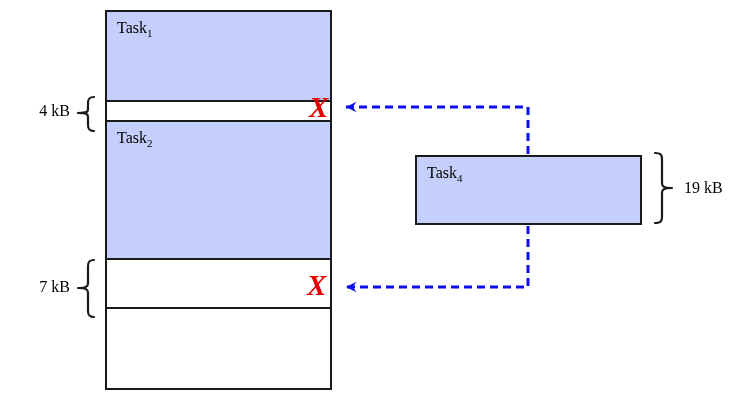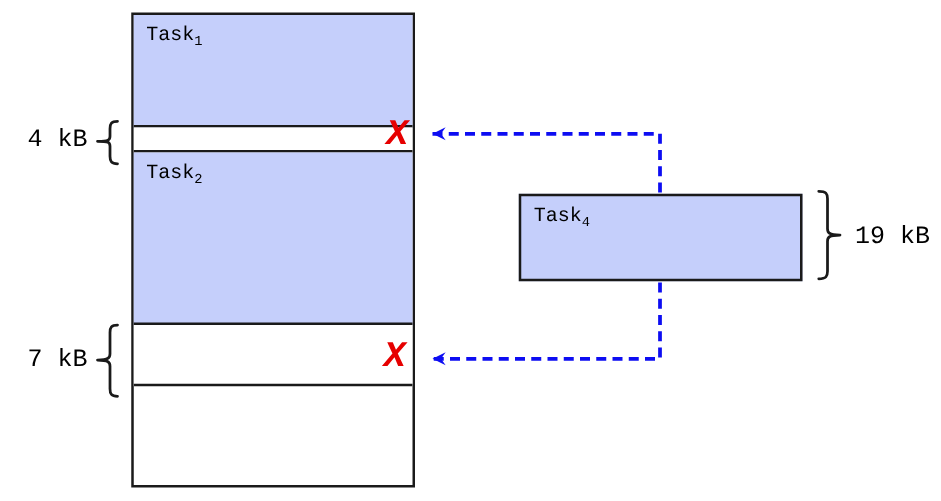--- a/index.html
+++ b/index.html
@@ -5,21 +5,21 @@
   :root{
     --task-fill:#c5cffb;
     --box-border:#1a1a1a;
     --arrow:#0d0df2;
     --reject:#e60000;
     --background:#ffffff;
   }
   html,body{margin:0;padding:0;background:var(--background);}
   .canvas{
     position:relative;width:753px;height:401px;background:var(--background);
-    font-family:Liberation Mono, monospace;color:#000;overflow:hidden;
+    font-family:Liberation Serif, serif;color:#000;overflow:hidden;
   }
   
   .mem-col{
     position:absolute;left:105px;top:10px;width:227px;height:380px;
     border:2px solid var(--box-border);box-sizing:border-box;
     display:flex;flex-direction:column;
   }
   .seg{box-sizing:border-box;}
   .seg.task{background:var(--task-fill);}
   .seg.free{background:var(--background);}
@@ -30,21 +30,21 @@
   .seg-g2{height:49px;}
   .seg-t3{flex:1;}
   .tlabel{display:block;padding:6px 0 0 10px;font-size:16px;line-height:1.25;}
   .tlabel sub{font-size:11px;}
   
   .task4{
     position:absolute;left:415px;top:155px;width:227px;height:70px;
     background:var(--task-fill);border:2px solid var(--box-border);box-sizing:border-box;
   }
   
-  .size-label{position:absolute;font-size:20px;line-height:1;white-space:nowrap;}
+  .size-label{position:absolute;font-size:16px;line-height:1;white-space:nowrap;}
   .lab-4kb{left:0;top:103px;width:70px;text-align:right;}
   .lab-8kb{left:0;top:279px;width:70px;text-align:right;}
   .lab-12kb{left:684px;top:180px;}
   
   .reject{
     position:absolute;color:var(--reject);font-style:italic;font-weight:700;
     font-size:29px;line-height:1;letter-spacing:0;
   }
   .x1{left:309px;top:93px;}
   .x2{left:307px;top:271px;}

